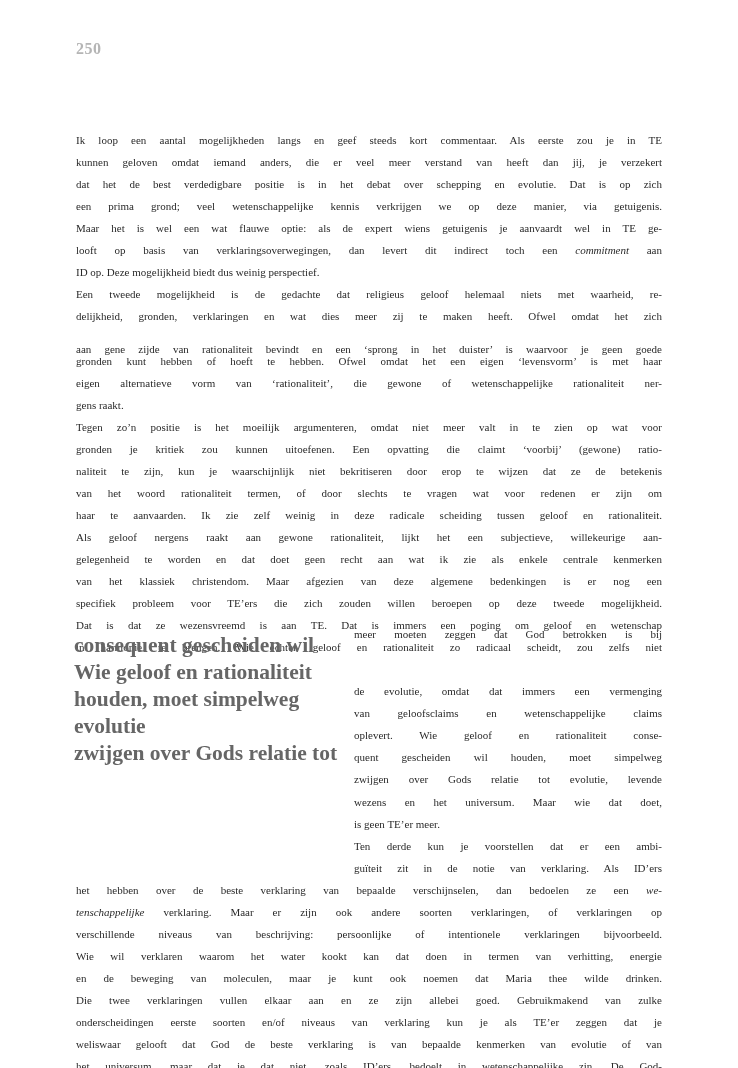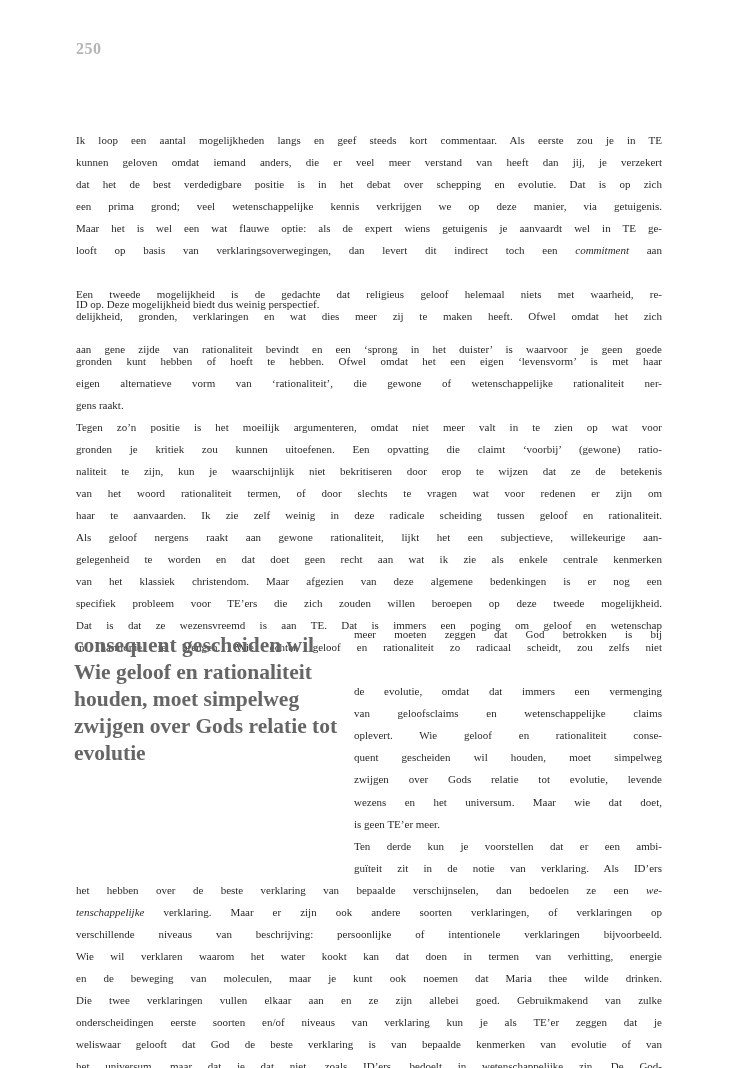--- a/index.html
+++ b/index.html
@@ -53,21 +53,21 @@
 
 <div class="page-number">250</div>
 
 <div id="body-text">
     <div class="line full" style="top: 130px;">Ik loop een aantal mogelijkheden langs en geef steeds kort commentaar. Als eerste zou je in TE</div>
     <div class="line full" style="top: 152.05px;">kunnen geloven omdat iemand anders, die er veel meer verstand van heeft dan jij, je verzekert</div>
     <div class="line full" style="top: 174.1px;">dat het de best verdedigbare positie is in het debat over schepping en evolutie. Dat is op zich</div>
     <div class="line full" style="top: 196.15px;">een prima grond; veel wetenschappelijke kennis verkrijgen we op deze manier, via getuigenis.</div>
     <div class="line full" style="top: 218.2px;">Maar het is wel een wat flauwe optie: als de expert wiens getuigenis je aanvaardt wel in TE ge-</div>
     <div class="line full" style="top: 240.25px;">looft op basis van verklaringsoverwegingen, dan levert dit indirect toch een <em>commitment</em> aan</div>
-    <div class="line full last" style="top: 262.3px; margin-top: 32px;">ID op. Deze mogelijkheid biedt dus weinig perspectief.</div>
+    <div class="line full last" style="top: 262.3px;">ID op. Deze mogelijkheid biedt dus weinig perspectief.</div>
     <div class="line full" style="top: 284.35px;">Een tweede mogelijkheid is de gedachte dat religieus geloof helemaal niets met waarheid, re-</div>
     <div class="line full" style="top: 306.4px;">delijkheid, gronden, verklaringen en wat dies meer zij te maken heeft. Ofwel omdat het zich</div>
     <div class="line full" style="top: 339px;">aan gene zijde van rationaliteit bevindt en een ‘sprong in het duister’ is waarvoor je geen goede</div>
     <div class="line full" style="top: 350.5px;">gronden kunt hebben of hoeft te hebben. Ofwel omdat het een eigen ‘levensvorm’ is met haar</div>
     <div class="line full" style="top: 372.55px;">eigen alternatieve vorm van ‘rationaliteit’, die gewone of wetenschappelijke rationaliteit ner-</div>
     <div class="line full last" style="top: 394.6px;">gens raakt.</div>
     <div class="line full" style="top: 416.65px;">Tegen zo’n positie is het moeilijk argumenteren, omdat niet meer valt in te zien op wat voor</div>
     <div class="line full" style="top: 438.7px;">gronden je kritiek zou kunnen uitoefenen. Een opvatting die claimt ‘voorbij’ (gewone) ratio-</div>
     <div class="line full" style="top: 460.75px;">naliteit te zijn, kun je waarschijnlijk niet bekritiseren door erop te wijzen dat ze de betekenis</div>
     <div class="line full" style="top: 482.8px;">van het woord rationaliteit termen, of door slechts te vragen wat voor redenen er zijn om</div>
@@ -96,15 +96,15 @@
     <div class="line full" style="top: 989.95px;">Die twee verklaringen vullen elkaar aan en ze zijn allebei goed. Gebruikmakend van zulke</div>
     <div class="line full" style="top: 1012px;">onderscheidingen eerste soorten en/of niveaus van verklaring kun je als TE’er zeggen dat je</div>
     <div class="line full" style="top: 1034.05px;">weliswaar gelooft dat God de beste verklaring is van bepaalde kenmerken van evolutie of van</div>
     <div class="line full" style="top: 1056.1px;">het universum, maar dat je dat niet, zoals ID’ers, bedoelt in wetenschappelijke zin. De God-</div>
   </div>
 
 <div class="pullquote">
   <div>consequent gescheiden wil</div>
   <div>Wie geloof en rationaliteit</div>
   <div>houden, moet simpelweg</div>
+  <div>evolutie</div>
   <div>zwijgen over Gods relatie tot</div>
-  <div>evolutie</div>
 </div>
 
 </body></html>

